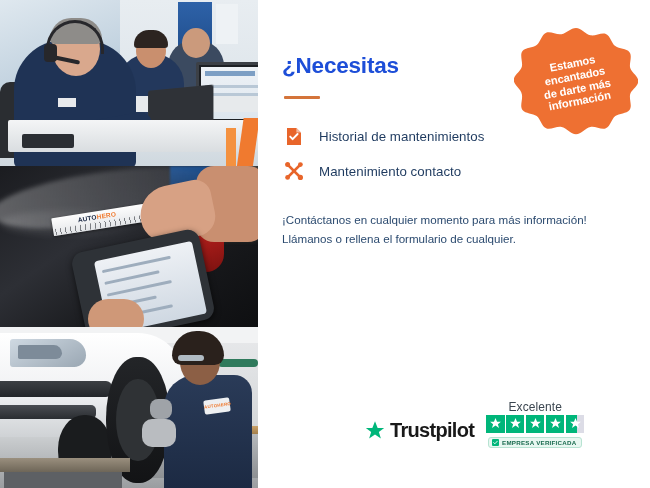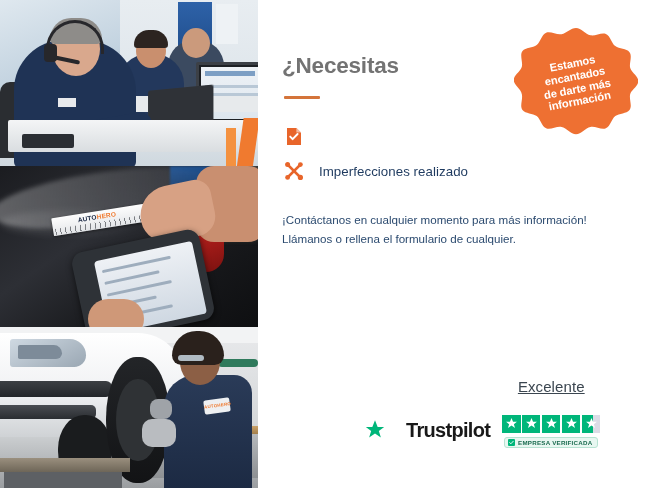--- a/index.html
+++ b/index.html
@@ -157,38 +157,38 @@
   .p3-bench-top { position:absolute; left:132px; bottom:52px; width:128px; height:10px;
      background:linear-gradient(180deg,#c9a169,#9a7744); }
   .p3-bottle { position:absolute; right:10px; top:58px; width:12px; height:30px;
      background:#d8d23f; border-radius:3px; }
   .p3-hose { position:absolute; right:0px; top:32px; width:40px; height:8px;
      background:#2f7a5c; border-radius:4px; }
 
   
   .content { position:relative; flex:1; padding:52px 26px 0 24px; background:#ffffff; }
 
-  .headline { font-size:22.5px; font-weight:bold; line-height:1.24; color:#737373;
+  .headline { font-size:22.5px; font-weight:bold; line-height:1.24; color:#1d4ed8;
      letter-spacing:-.2px; max-width:230px; }
   .rule { width:36px; height:3px; background:#d4743a; margin:16px 0 0 2px; border-radius:1px; }
 
   .features { margin-top:22px; list-style:none; }
   .feature { display:flex; align-items:center; height:32px; margin-bottom:2.5px; }
   .feat-icon { width:24px; height:22px; flex:0 0 24px; display:flex; align-items:center;
      justify-content:center; margin-right:13px; }
   .feat-label { font-size:13.3px; color:#1e3a5f; letter-spacing:.05px; }
 
   .contact { margin-top:24px; font-size:11.6px; line-height:1.62; color:#2b4a6f; max-width:350px; }
 
   
   .tp { position:absolute; left:106px; bottom:40px; display:flex; align-items:flex-end; gap:12px; }
-  .tp-logo { display:flex; gap:20px; padding-bottom:6px; }
+  .tp-logo { display:flex; align-items:center; gap:4px; padding-bottom:6px; }
   .tp-word { font-size:20px; font-weight:bold; color:#191919; letter-spacing:-.7px; }
   .tp-right { display:flex; flex-direction:column; align-items:center; }
-  .tp-excelente { font-size:15px; color:#3b4650; margin-bottom:20px; letter-spacing:.1px;text-decoration:underline; }
+  .tp-excelente { font-size:12px; color:#3b4650; margin-bottom:1px; letter-spacing:.1px; }
   .tp-stars { display:flex; gap:1.6px; }
   .tp-star { width:18.4px; height:18.4px; background:#00b67a; display:flex;
      align-items:center; justify-content:center; position:relative; }
   .tp-star.partial { background:#dcdce6; }
   .tp-star.partial .fillpart { position:absolute; left:0; top:0; height:100%;
      width:62%; background:#00b67a; }
   .tp-star svg { position:relative; z-index:2; }
   .tp-verified { margin-top:4px; display:flex; align-items:center; gap:3px;
      background:#e8f7f1; border:1px solid #b7e3d2; border-radius:3px; padding:1px 5px 1px 3px; }
   .tp-ver-box { width:7px; height:7px; background:#00b67a; border-radius:1px;
@@ -318,36 +318,37 @@
     <ul class="features">
 
       <li class="feature">
         <span class="feat-icon">
           <svg width="16" height="19" viewBox="0 0 16 19">
             <path d="M1 1h9.5L15 5.5V18H1z" fill="#e8652a"></path>
             <path d="M10.4 1v4.6H15" fill="#ffffff" opacity=".55"></path>
             <path d="M4.2 9.6l2.4 2.6 5-5.2" stroke="#ffffff" stroke-width="1.9" fill="none" stroke-linecap="round" stroke-linejoin="round"></path>
           </svg>
         </span>
+        <span class="feat-label">Historial de mantenimientos</span>
       </li>
 
       <li class="feature">
         <span class="feat-icon">
           <svg width="20" height="20" viewBox="0 0 20 20">
             <g stroke="#e8652a" stroke-width="2.5" stroke-linecap="round">
               <line x1="3.5" y1="3.5" x2="16.5" y2="16.5"></line>
               <line x1="16.5" y1="3.5" x2="3.5" y2="16.5"></line>
             </g>
             <circle cx="3.6" cy="3.6" r="2.5" fill="#e8652a"></circle>
             <circle cx="16.4" cy="16.4" r="2.6" fill="#e8652a"></circle>
             <circle cx="16.4" cy="3.6" r="2.4" fill="#e8652a"></circle>
             <circle cx="3.6" cy="16.4" r="2.4" fill="#e8652a"></circle>
           </svg>
         </span>
-        <span class="feat-label">Imperfecciones realizado</span>
+        <span class="feat-label">Mantenimiento contacto</span>
       </li>
 
 
 
 
     </ul>
 
     <p class="contact">
       <span>¡Contáctanos en cualquier momento para más información!</span><br>
       <span>Llámanos o rellena el formulario de cualquier.</span>

